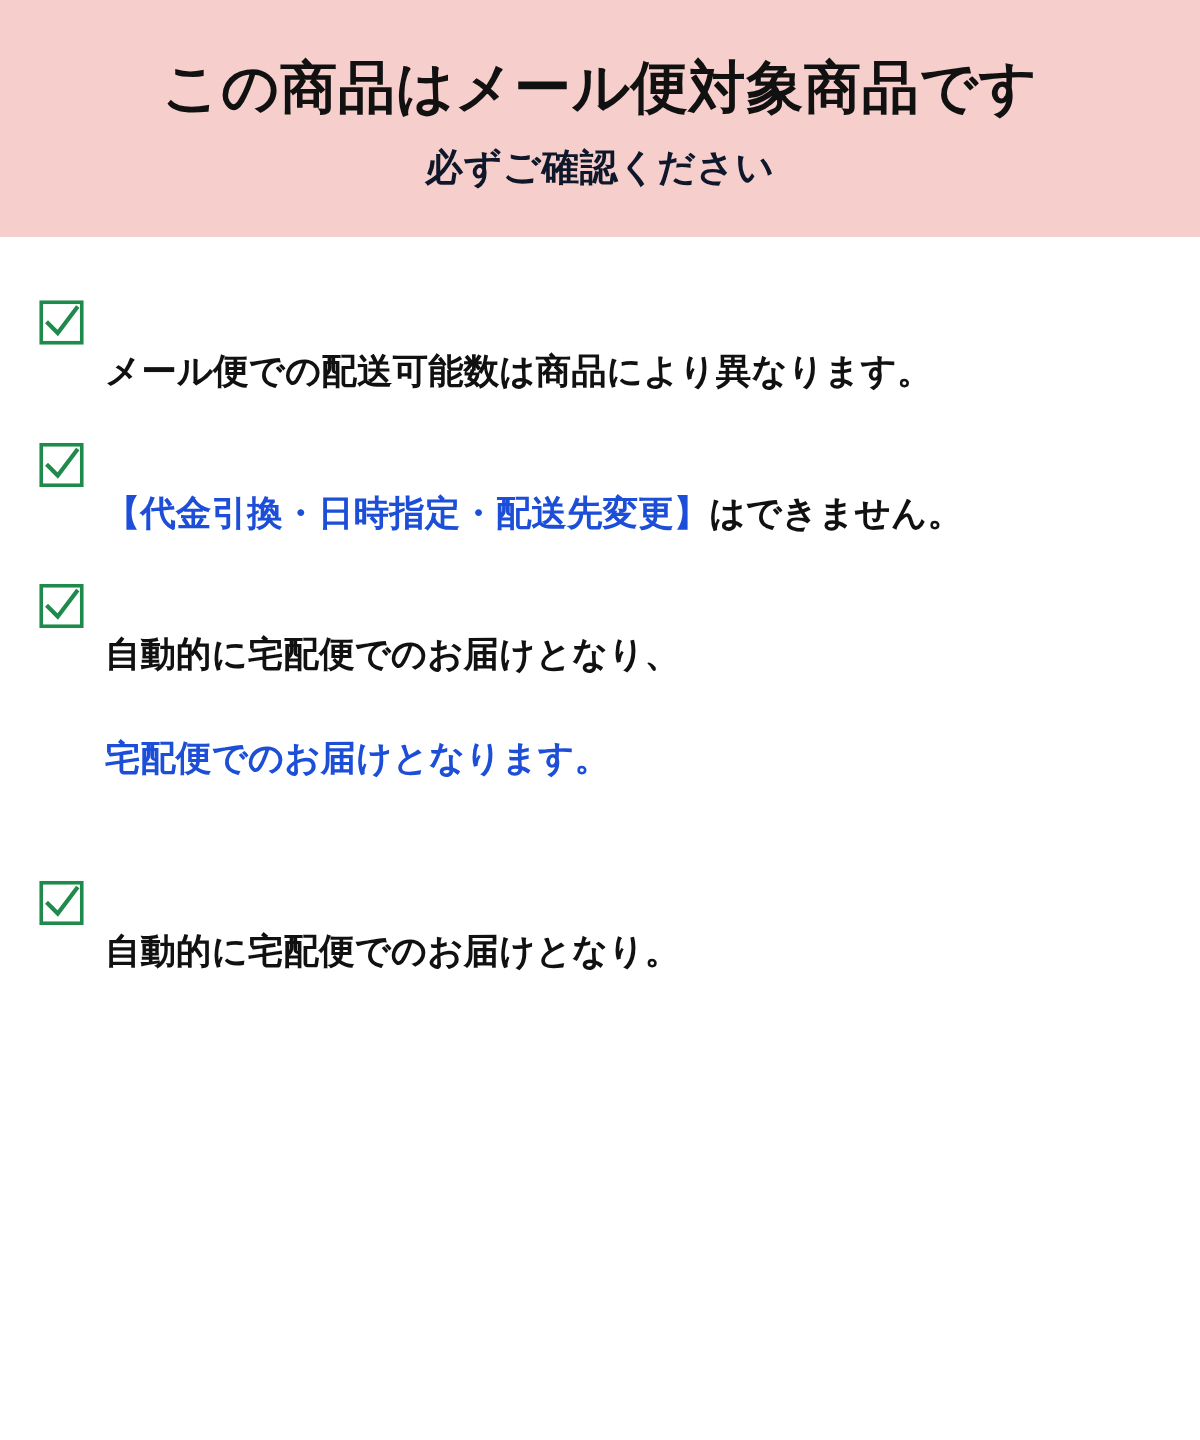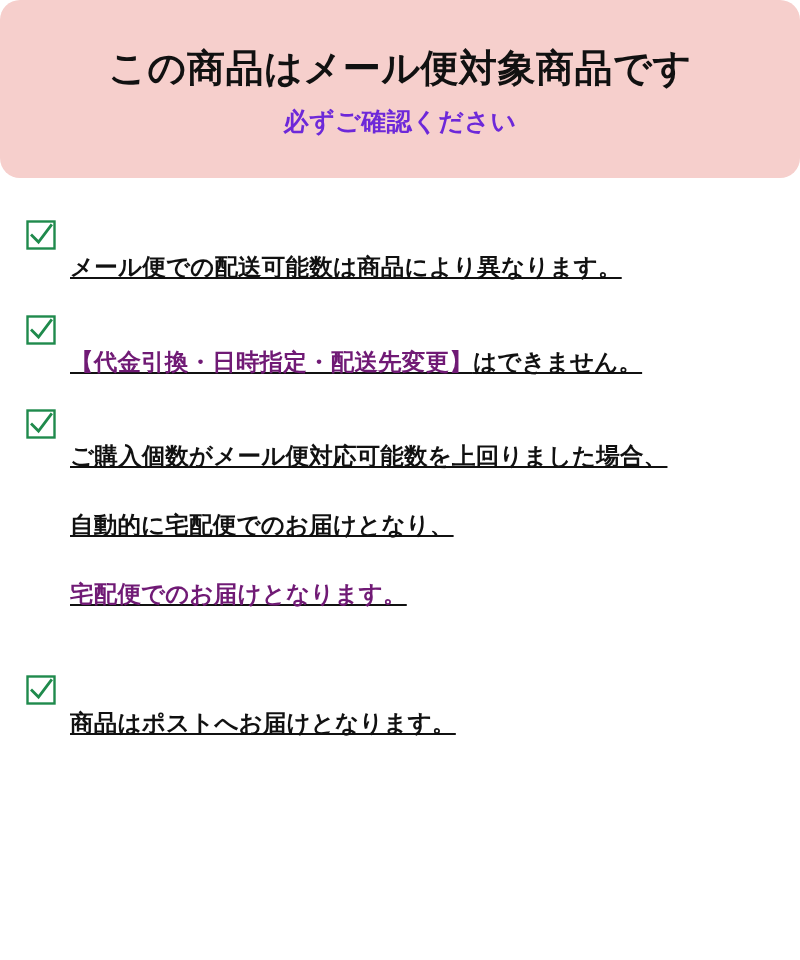--- a/index.html
+++ b/index.html
@@ -16,51 +16,49 @@
   }
   .page {
     position: relative;
     width: 800px;
     height: 960px;
     box-sizing: border-box;
   }
   .header {
     background: #f6cfcc;
     width: 100%;
-    height: 178px;
+    height: 158px;
     box-sizing: border-box;
     display: flex;
     flex-direction: column;
     align-items: center;
     justify-content: center;
     padding-top: 6px;
-    border-radius: 20px;
   }
   .header-title {
     font-size: 38px;
     font-weight: bold;
     letter-spacing: 0.5px;
     color: #111111;
     line-height: 1.2;
     text-align: center;
     margin: 0 0 14px 0;
   }
   .header-subtitle {
     font-size: 25px;
     font-weight: bold;
-    color: #6d28d9;
+    color: #0f172a;
     text-align: center;
     letter-spacing: 0.5px;
     margin: 0;
   }
   .list {
     padding: 38px 0 0 0;
     margin: 0;
     list-style: none;
-    text-decoration: underline;
   }
   .item {
     display: flex;
     align-items: flex-start;
     padding: 0 30px 0 26px;
     margin-bottom: 26px;
   }
   .check-icon {
     flex: 0 0 auto;
     width: 30px;
@@ -74,21 +72,21 @@
   }
   .item-text {
     font-size: 23.5px;
     font-weight: bold;
     line-height: 1.46;
     color: #111111;
     letter-spacing: 0.2px;
     white-space: pre-line;
   }
   .item-text .red {
-    color: #701a75;
+    color: #1d4ed8;
   }
 </style>
 </head>
 <body>
 
 <div class="page">
 
   <div class="header">
     <h1 class="header-title">この商品はメール便対象商品です</h1>
     <h2 class="header-subtitle">必ずご確認ください</h2>
@@ -122,32 +120,31 @@
     </li>
 
     <li class="item">
       <span class="check-icon">
         <svg width="30" height="30" viewBox="0 0 30 30" xmlns="http://www.w3.org/2000/svg">
           <rect x="1.5" y="1.5" width="27" height="27" fill="none" stroke="#1f8a4c" stroke-width="2.4"></rect>
           <path d="M6 15.5 L12.5 22 L25 5.5" fill="none" stroke="#1f8a4c" stroke-width="2.8" stroke-linecap="square"></path>
         </svg>
       </span>
       <div class="item-text">
-        <div>ご購入個数がメール便対応可能数を上回りました場合、</div>
         <div>自動的に宅配便でのお届けとなり、</div>
         <div class="red">宅配便でのお届けとなります。</div>
       </div>
     </li>
 
     <li class="item">
       <span class="check-icon">
         <svg width="30" height="30" viewBox="0 0 30 30" xmlns="http://www.w3.org/2000/svg">
           <rect x="1.5" y="1.5" width="27" height="27" fill="none" stroke="#1f8a4c" stroke-width="2.4"></rect>
           <path d="M6 15.5 L12.5 22 L25 5.5" fill="none" stroke="#1f8a4c" stroke-width="2.8" stroke-linecap="square"></path>
         </svg>
       </span>
       <div class="item-text">
-        <div>商品はポストへお届けとなります。</div>
+        <div>自動的に宅配便でのお届けとなり。</div>
       </div>
     </li>
 
   </ul>
 </div>
 
 </body></html>

